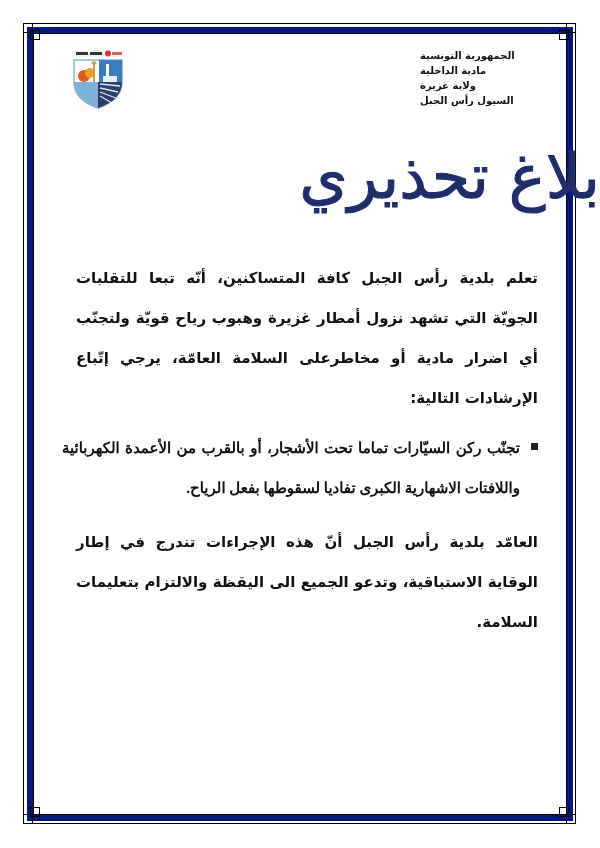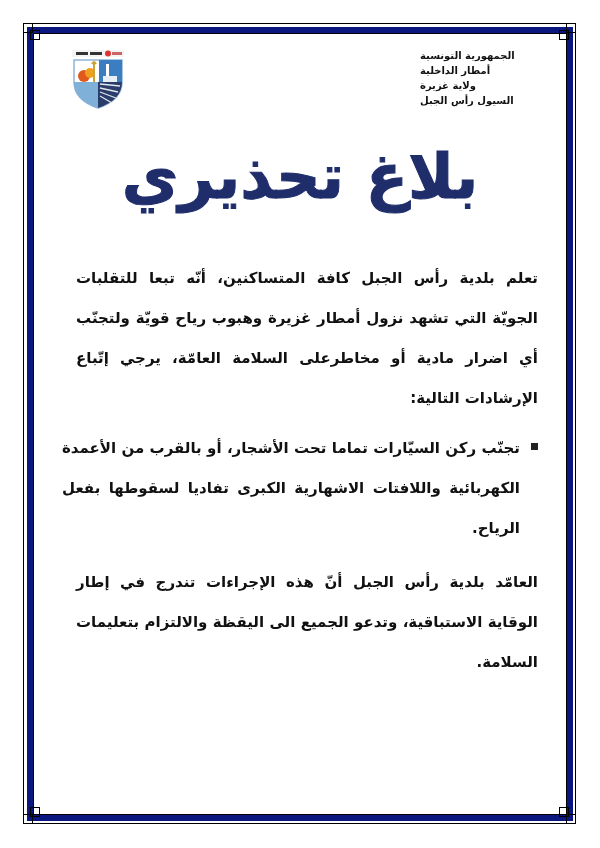--- a/index.html
+++ b/index.html
@@ -24,33 +24,33 @@
   }
   .header-block {
     position: absolute; right: 60px; top: 40px; width: 120px;
     direction: rtl; text-align: left; font-size: 10px; line-height: 15px; color: #111; font-weight: bold; margin-top: 8px;
   }
   .header-block div { white-space: nowrap; }
   .logo {
     position: absolute; left: 70px; top: 48px; width: 56px; height: 62px;
   }
   .title {
-    position: absolute; left: 0; right: 0; top: 140px; text-align: center;
-    font-family: "DejaVu Sans", sans-serif; font-weight: bold;
+    position: absolute; left: 0; right: 0; top: 140px; 
+    font-family: "DejaVu Sans", sans-serif; font-weight: normal;
     font-size: 62px; color: #1f2d6b; direction: rtl; letter-spacing: 0;
     -webkit-text-stroke: 1px #1f2d6b;
   }
   .body-text {
     position: absolute; left: 62px; right: 62px; top: 258px;
     direction: rtl; text-align: justify; text-align-last: right;
     font-size: 15px; font-weight: bold; color: #111; line-height: 40px;
   }
   .para { margin: 0 0 10px 14px; }
   .bullets { list-style: none; margin: 8px 0 14px 0; padding: 0; }
-  .bullets li { position: relative; padding-right: 18px; margin-bottom: 8px; }
+  .bullets li { position: relative; padding-right: 18px; margin-bottom: 8px; font-family: Liberation Serif, serif; }
   .bullet-mark {
     position: absolute; right: 0; top: 15px; width: 7px; height: 7px; background: #222;
   }
 </style>
 </head>
 <body>
 
 <div>
   <div class="frame-outer"></div>
   <div class="frame-band"></div>
@@ -60,21 +60,21 @@
   <div class="corner" style="left:566px;top:23px;"></div>
   <div class="corner" style="left:559px;top:30px;"></div>
   <div class="corner" style="left:23px;top:814px;"></div>
   <div class="corner" style="left:30px;top:807px;"></div>
   <div class="corner" style="left:566px;top:814px;"></div>
   <div class="corner" style="left:559px;top:807px;"></div>
 </div>
 
 <div class="header-block">
   <div>الجمهورية التونسية</div>
-  <div>أمطار الداخلية</div>
+  <div>مادية الداخلية</div>
   <div>ولاية غزيرة</div>
   <div>السيول رأس الجبل</div>
 </div>
 
 <div class="logo">
   <svg width="56" height="62" viewBox="0 0 56 62">
     <rect x="2" y="2" width="52" height="7" fill="#f4f4f4"></rect>
     <rect x="6" y="4" width="12" height="3" fill="#333"></rect>
     <rect x="20" y="4" width="12" height="3" fill="#333"></rect>
     <circle cx="38" cy="5.5" r="3" fill="#d33"></circle>

